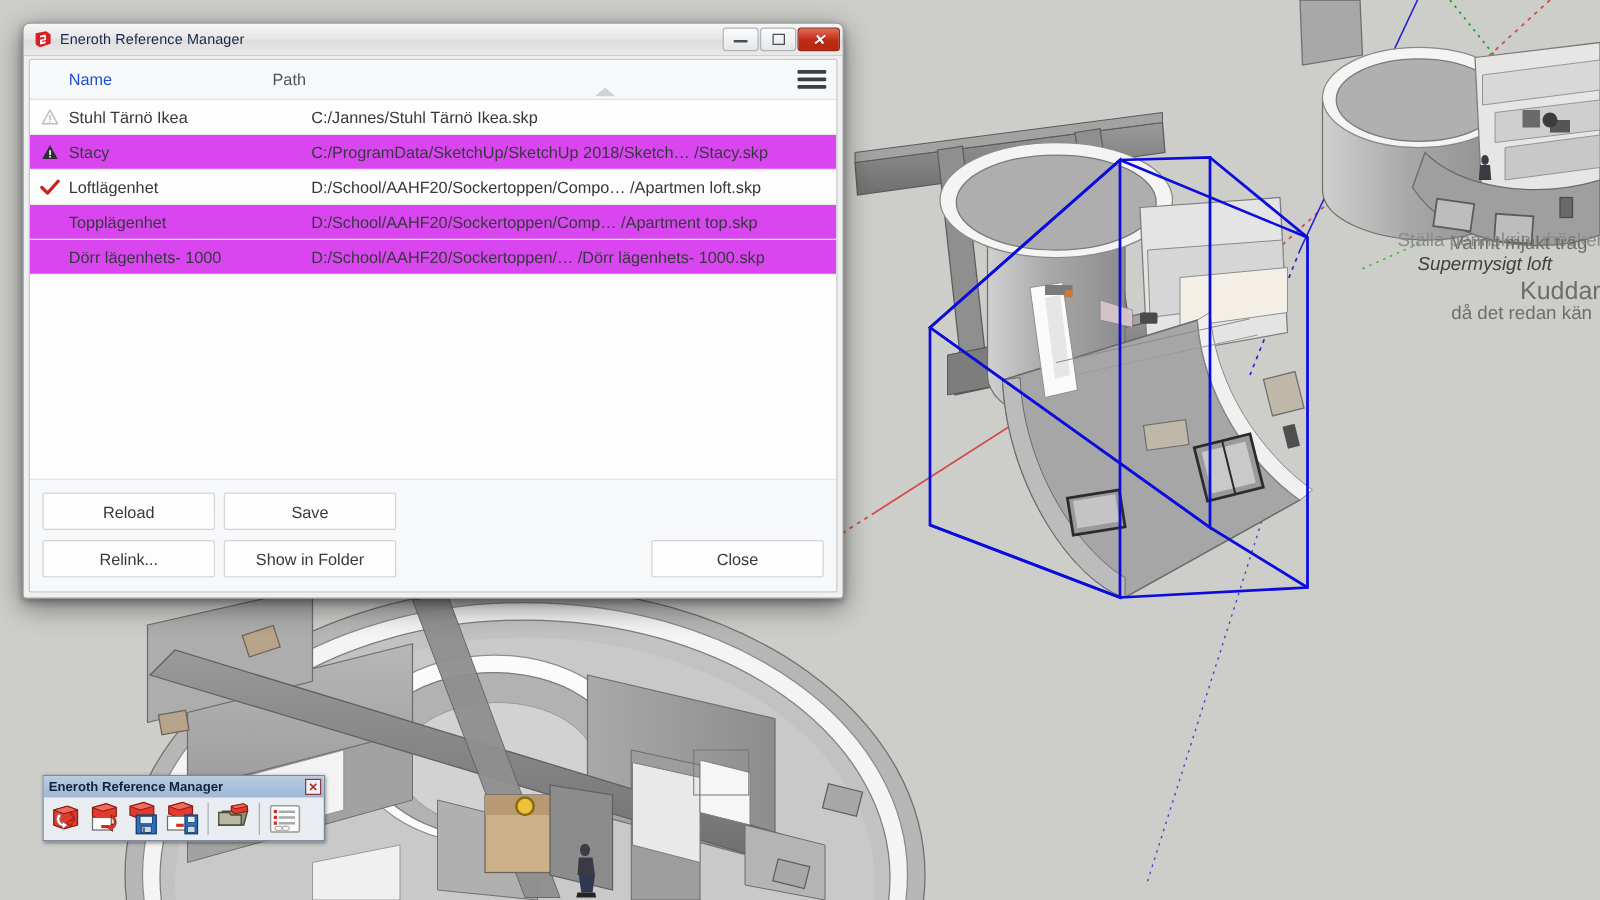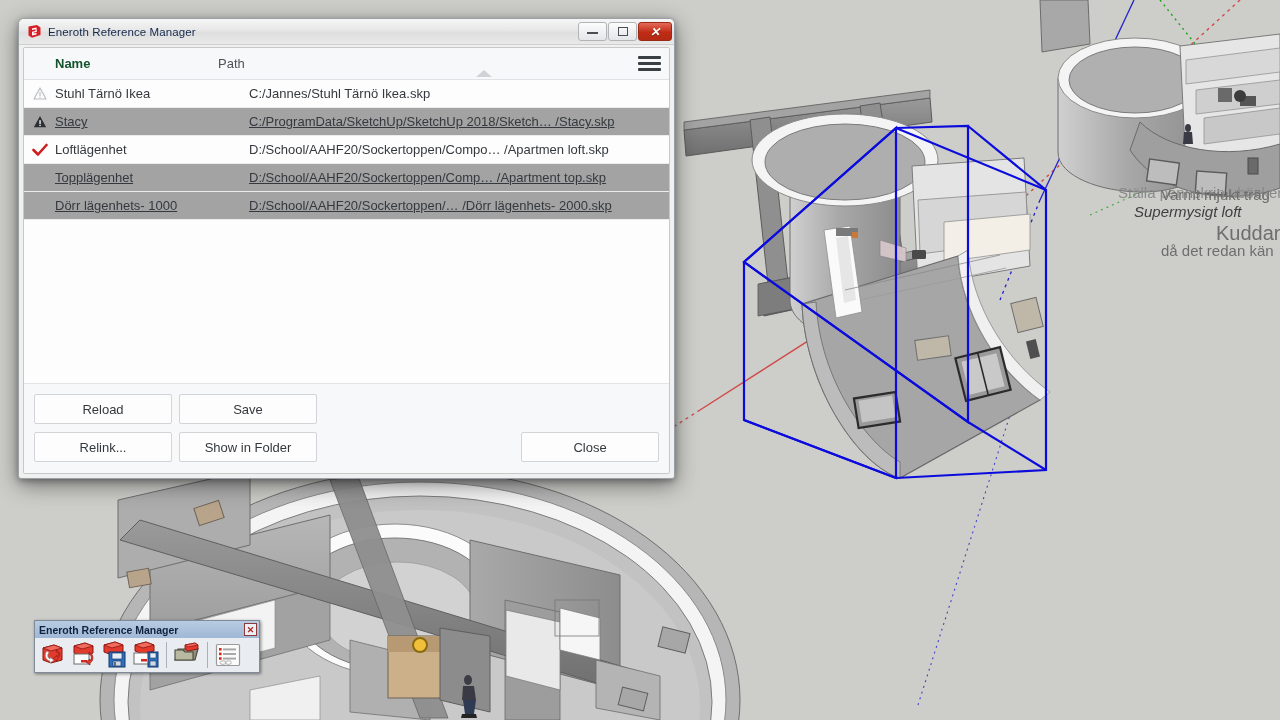--- a/index.html
+++ b/index.html
@@ -56,42 +56,42 @@
     background:#fdfdfd;border:1px solid #c8c8c8;border-radius:2px;
     display:flex;flex-direction:column;overflow:hidden;
   }
   
   #list-header{
     height:31px;flex:0 0 31px;background:#f7f8fa;
     border-bottom:1px solid #dfe1e4;
     display:flex;align-items:center;position:relative;
   }
   .col-name{width:194px;padding-left:31px;box-sizing:border-box;
-    font-size:13px;color:#14532d;font-weight:bold;}
+    font-size:13px;color:#1d4ed8;}
   .col-path{flex:1;font-size:13px;color:#4e5256;}
   .sort-caret{
     position:absolute;left:452px;bottom:2px;width:0;height:0;
     border-left:8px solid transparent;border-right:8px solid transparent;
     border-bottom:7px solid #cfd2d6;
   }
   .menu-btn{
     position:absolute;right:8px;top:6px;width:23px;height:19px;
     display:flex;flex-direction:column;justify-content:space-between;padding:2px 0;
     box-sizing:border-box;cursor:pointer;
   }
   .menu-btn span{display:block;height:3px;background:#3a3f44;border-radius:1px;}
 
   
   #rows{flex:1;background:#fdfdfd;overflow:hidden;}
   .row{
     height:28px;display:flex;align-items:center;
     border-bottom:1px solid #ececec;
     font-size:13px;color:#35393d;box-sizing:border-box;
   }
-  .row.alt{background:#a3a3a3;text-decoration:underline;}
+  .row.alt{background:#d946ef;}
   .row.plain{background:#fdfdfd;}
   .row-icon{width:31px;flex:0 0 31px;display:flex;align-items:center;justify-content:center;}
   .row-name{width:194px;flex:0 0 194px;box-sizing:border-box;padding-right:6px;
     overflow:hidden;white-space:nowrap;}
   .row-path{flex:1;white-space:nowrap;overflow:hidden;padding-right:6px;}
   .tri-open{width:14px;height:13px;}
   .tri-solid{width:14px;height:13px;}
 
   
   #btn-area{flex:0 0 90px;background:#f7f8fa;border-top:1px solid #e2e4e7;
@@ -388,21 +388,21 @@
       <div class="row alt">
         <div class="row-icon"></div>
         <div class="row-name">Topplägenhet</div>
         <div class="row-path">D:/School/AAHF20/Sockertoppen/Comp… /Apartment top.skp</div>
       </div>
 
 
       <div class="row alt">
         <div class="row-icon"></div>
         <div class="row-name">Dörr lägenhets- 1000</div>
-        <div class="row-path">D:/School/AAHF20/Sockertoppen/… /Dörr lägenhets- 2000.skp</div>
+        <div class="row-path">D:/School/AAHF20/Sockertoppen/… /Dörr lägenhets- 1000.skp</div>
       </div>
 
     </div>
 
     <div id="btn-area">
       <div class="btn-row">
         <div class="dbtn">Reload</div>
         <div class="dbtn">Save</div>
       </div>
       <div class="btn-row">

